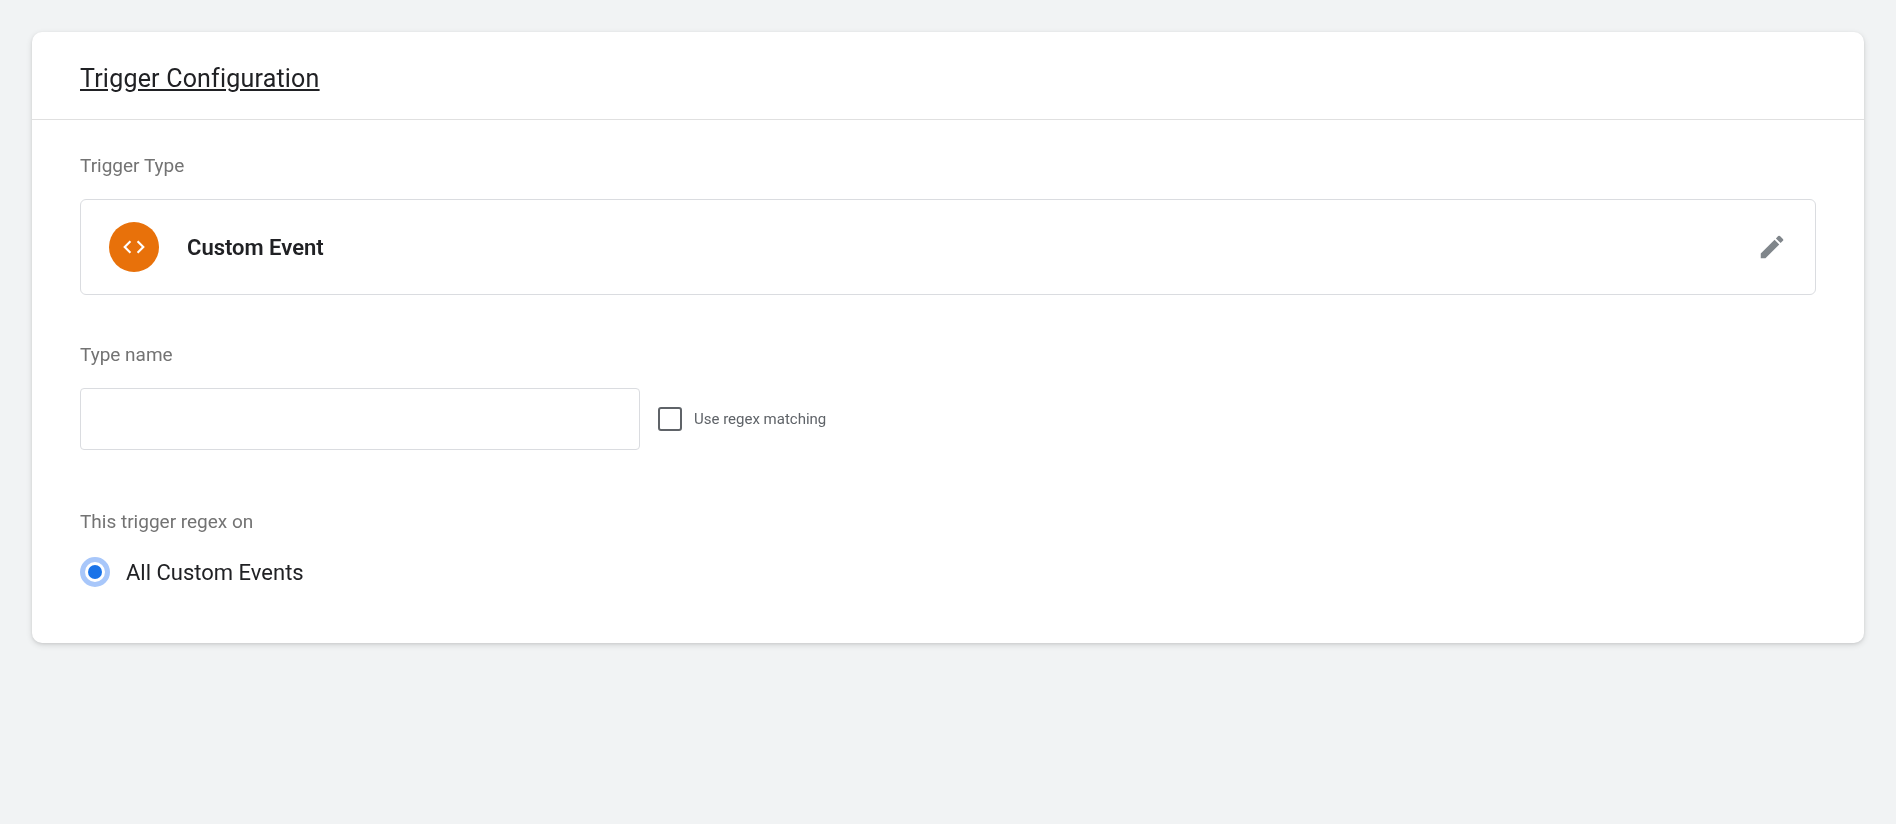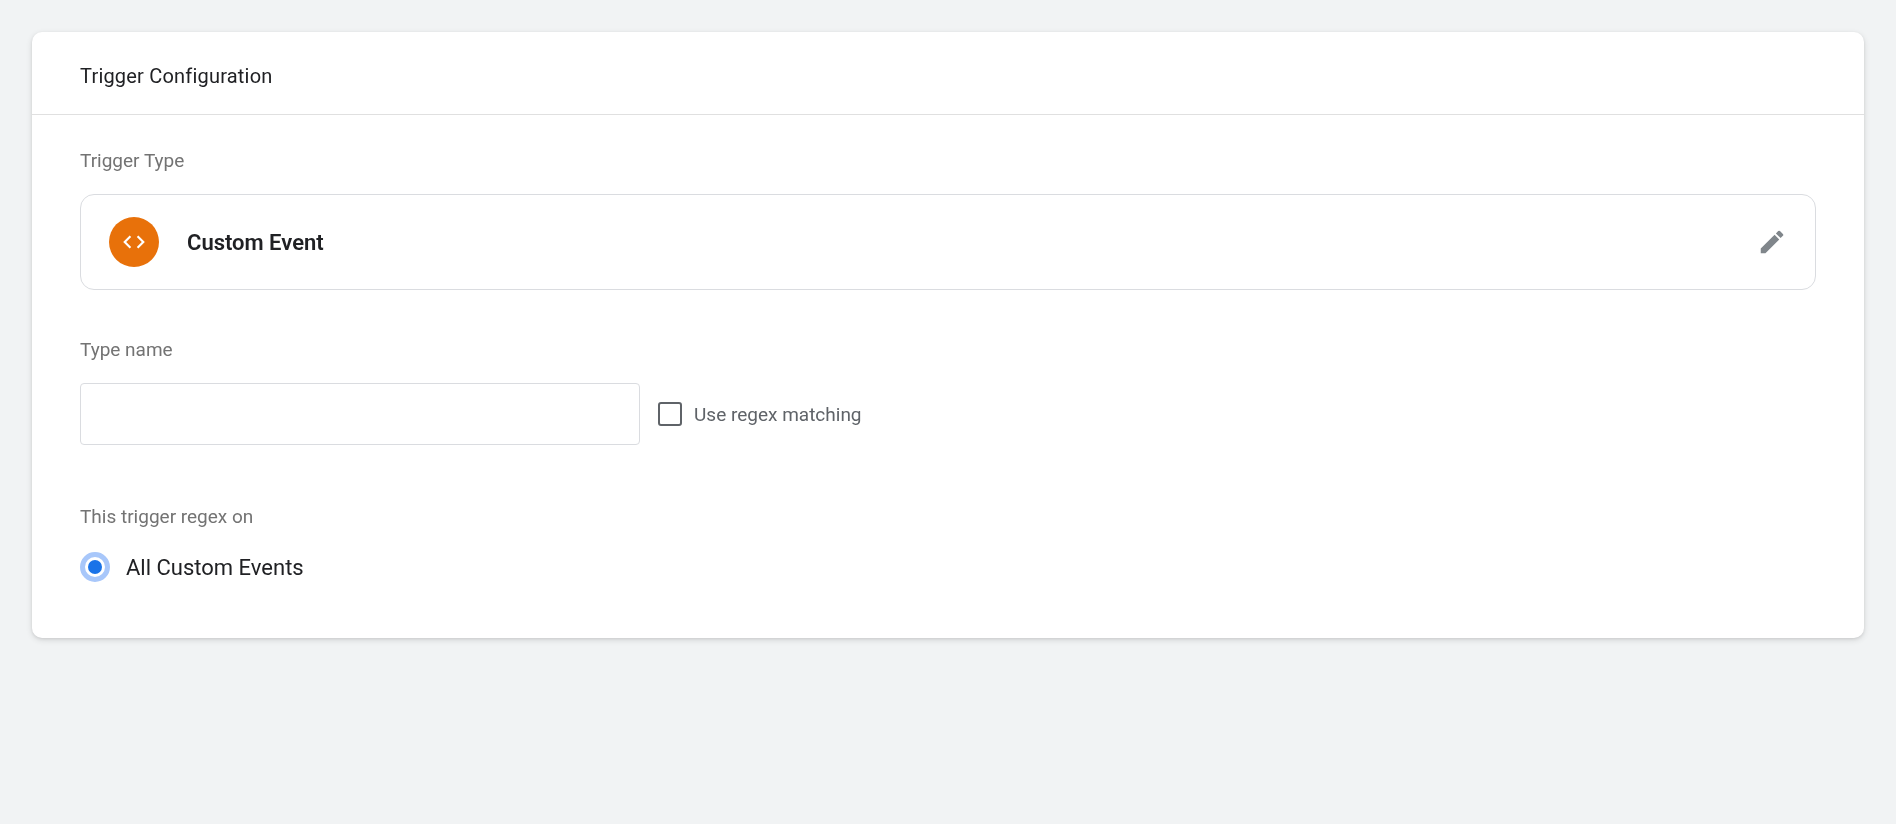--- a/index.html
+++ b/index.html
@@ -18,37 +18,38 @@
     background: #ffffff;
     border-radius: 10px;
     box-shadow: 0 2px 6px rgba(0,0,0,0.12), 0 1px 3px rgba(0,0,0,0.08);
     width: 100%;
   }
   .card-header {
     padding: 32px 48px 26px 48px;
     border-bottom: 1px solid #e0e0e0;
   }
   .card-title {
-    font-size: 20px;
+    font-size: 25px;
     font-weight: 400;
     color: #202124;
     letter-spacing: 0.2px;
+    text-decoration: underline;
   }
   .card-body {
     padding: 34px 48px 56px 48px;
   }
   .section-label {
     font-size: 19px;
     color: #737373;
     margin-bottom: 22px;
     display: block;
   }
   .trigger-type-box {
     border: 1px solid #dadce0;
-    border-radius: 14px;
+    border-radius: 6px;
     padding: 22px 28px;
     display: flex;
     align-items: center;
     justify-content: space-between;
     margin-bottom: 48px;
     text-align: right;
   }
   .trigger-type-left {
     display: flex;
     align-items: center;
@@ -109,21 +110,21 @@
   }
   .checkbox-box {
     width: 24px;
     height: 24px;
     border: 2.5px solid #5f6368;
     border-radius: 3px;
     display: inline-block;
     background: #fff;
   }
   .checkbox-label {
-    font-size: 19px;
+    font-size: 15px;
     color: #5f6368;
   }
   .radio-group {
     display: flex;
     align-items: center;
     gap: 60px;
     margin-top: 24px;
   }
   .radio-wrap {
     display: flex;

